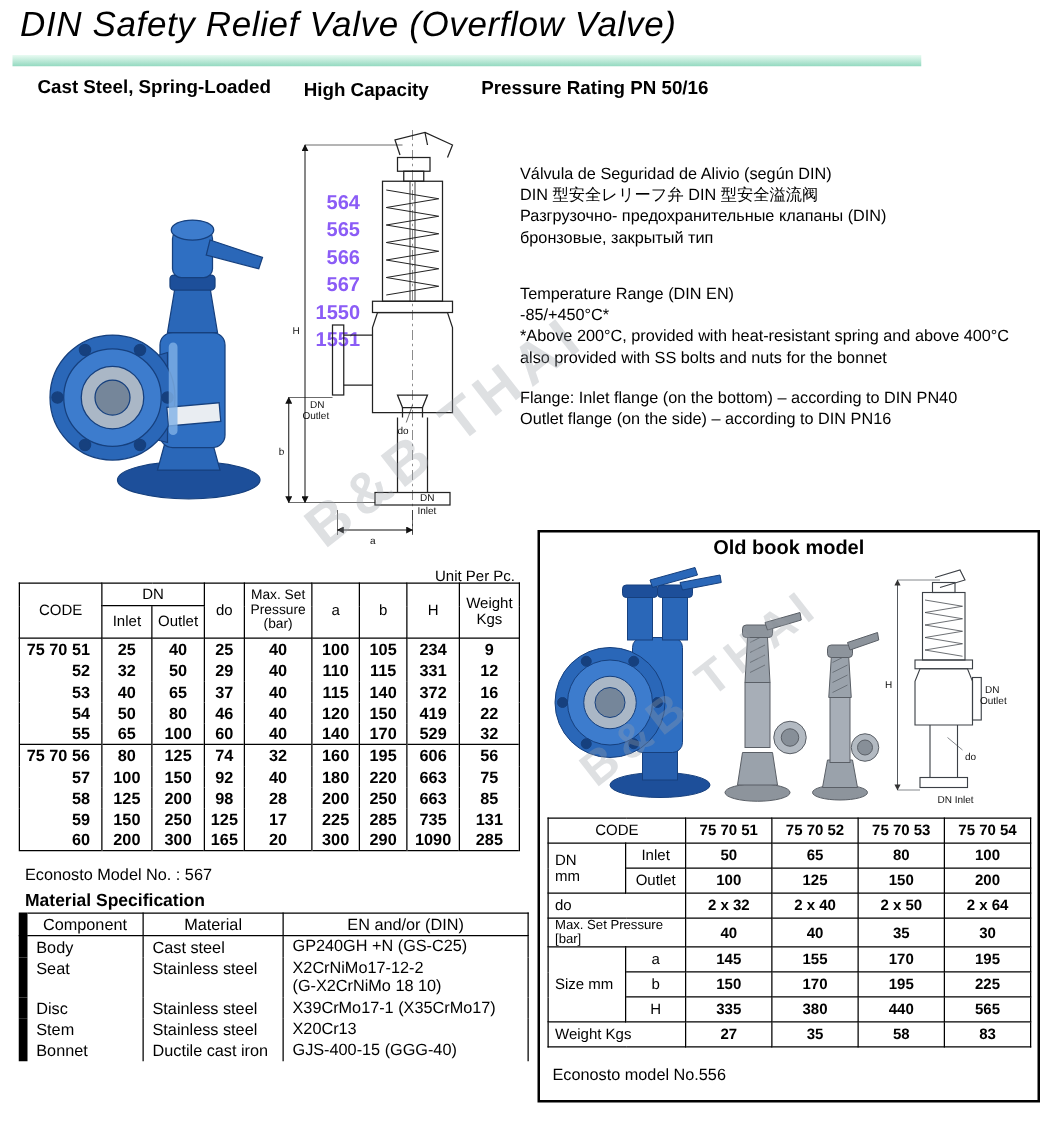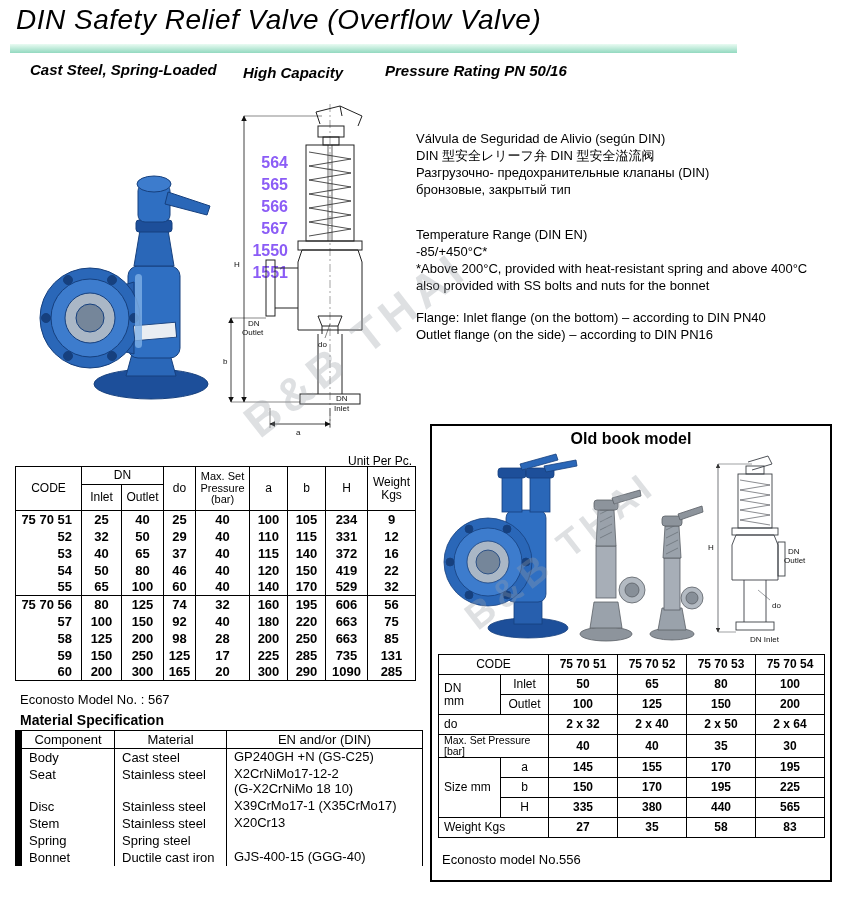--- a/index.html
+++ b/index.html
@@ -6,21 +6,21 @@
   body { background: #ffffff; }
   .page {
     position: relative; width: 842px; height: 902px; background: #ffffff;
     font-family: "Liberation Sans", "DejaVu Sans", sans-serif; color: #000;
     overflow: hidden;
   }
   
   .page-title { position: absolute; left: 16px; top: 4px; font-size: 28px; font-weight: normal; font-style: italic; letter-spacing: .5px; }
   .title-bar { position: absolute; left: 10px; top: 44px; width: 727px; height: 9px;
     background: linear-gradient(to bottom, #e9fbf2, #93d9c0); }
-  .sub { position: absolute; font-size: 15px; font-weight: bold; font-style: italic; white-space: nowrap; }
+  .sub { position: absolute; font-size: 15px; font-weight: bold; white-space: nowrap; }
   .sub-left { left: 30px; top: 61px; }
   .sub-mid { left: 243px; top: 64px; }
   .sub-right { left: 385px; top: 62px; }
   
   .valve-photo { position: absolute; left: 36px; top: 118px; width: 195px; height: 290px; }
   .models { position: absolute; left: 246px; top: 152px; width: 42px; text-align: right;
     color: #8b5cf6; font-size: 16px; font-weight: bold; line-height: 22px; }
   .tech-drawing { position: absolute; left: 222px; top: 102px; width: 200px; height: 350px; }
   .dwg-text text { font-size: 8px; fill: #111; font-family: "Liberation Sans", sans-serif; }
   .unit-note { position: absolute; left: 348px; top: 454px; font-size: 12px; }
@@ -358,25 +358,20 @@
         </tr>
         <tr>
           <td>Disc</td>
           <td>Stainless steel</td>
           <td class="en-cell">X39CrMo17-1 (X35CrMo17)</td>
         </tr>
         <tr>
           <td>Stem</td>
           <td>Stainless steel</td>
           <td class="en-cell">X20Cr13</td>
-        </tr>
-        <tr>
-          <td>Spring</td>
-          <td>Spring steel</td>
-          <td class="en-cell"></td>
         </tr>
         <tr>
           <td>Bonnet</td>
           <td>Ductile cast iron</td>
           <td class="en-cell">GJS-400-15 (GGG-40)</td>
         </tr>
       </tbody>
   </table>
 
   <div class="old-box">

